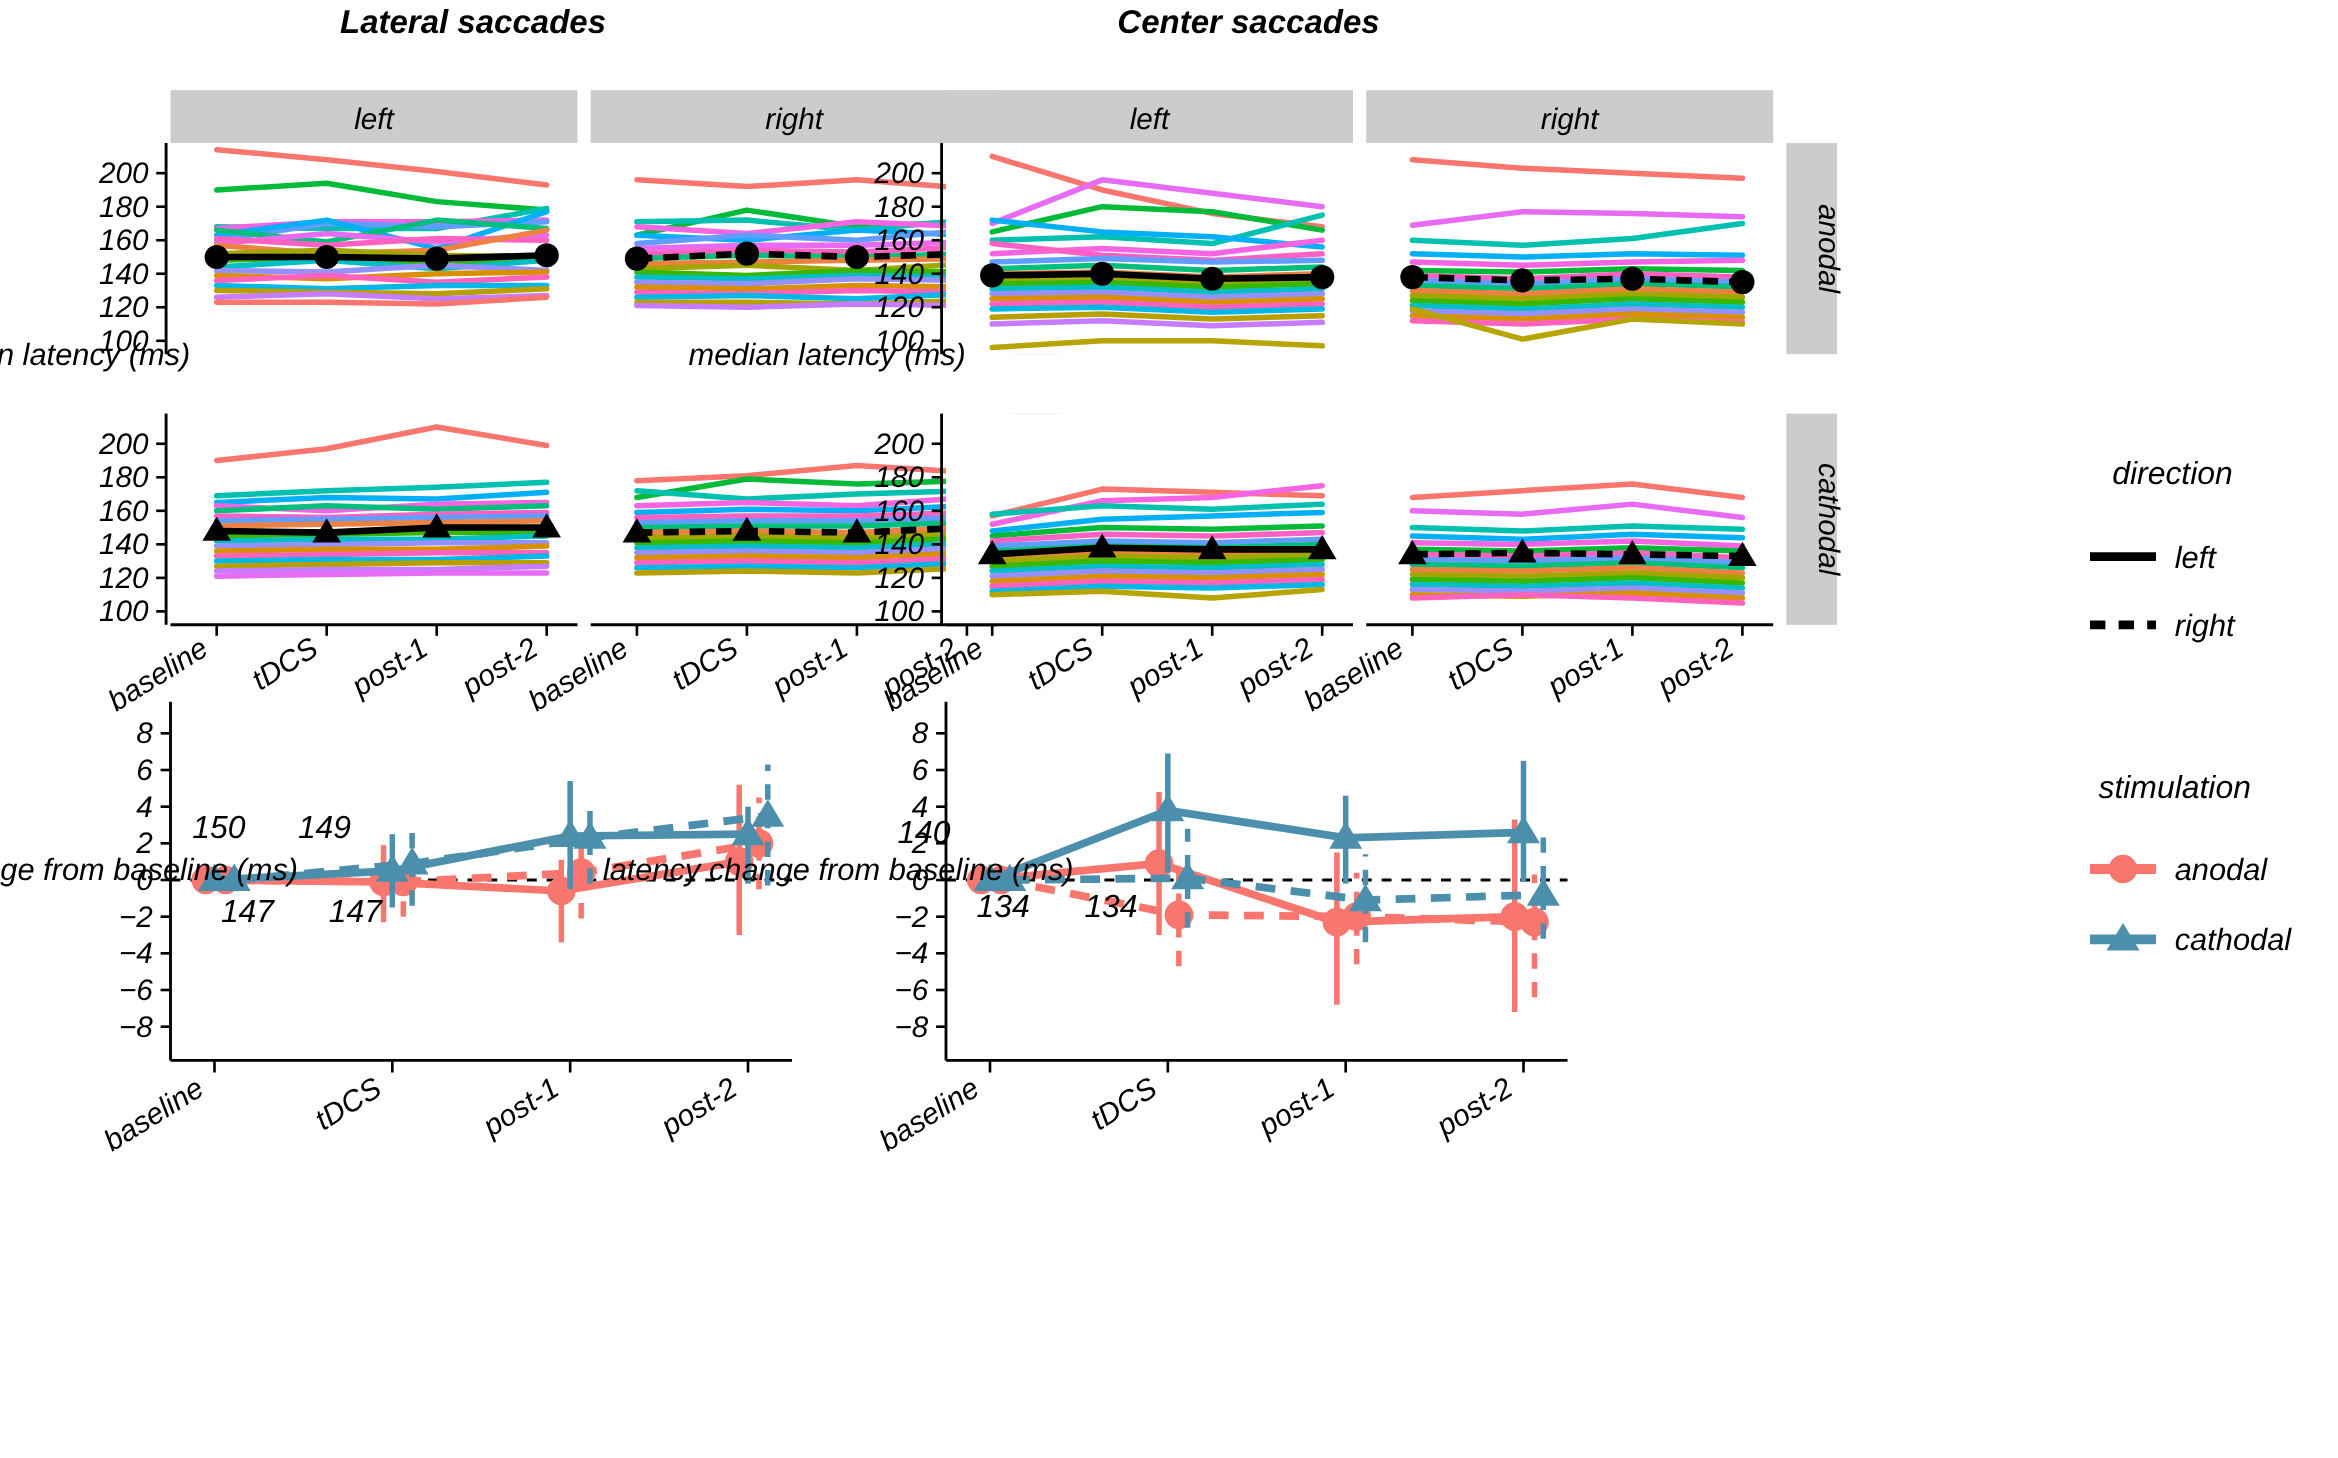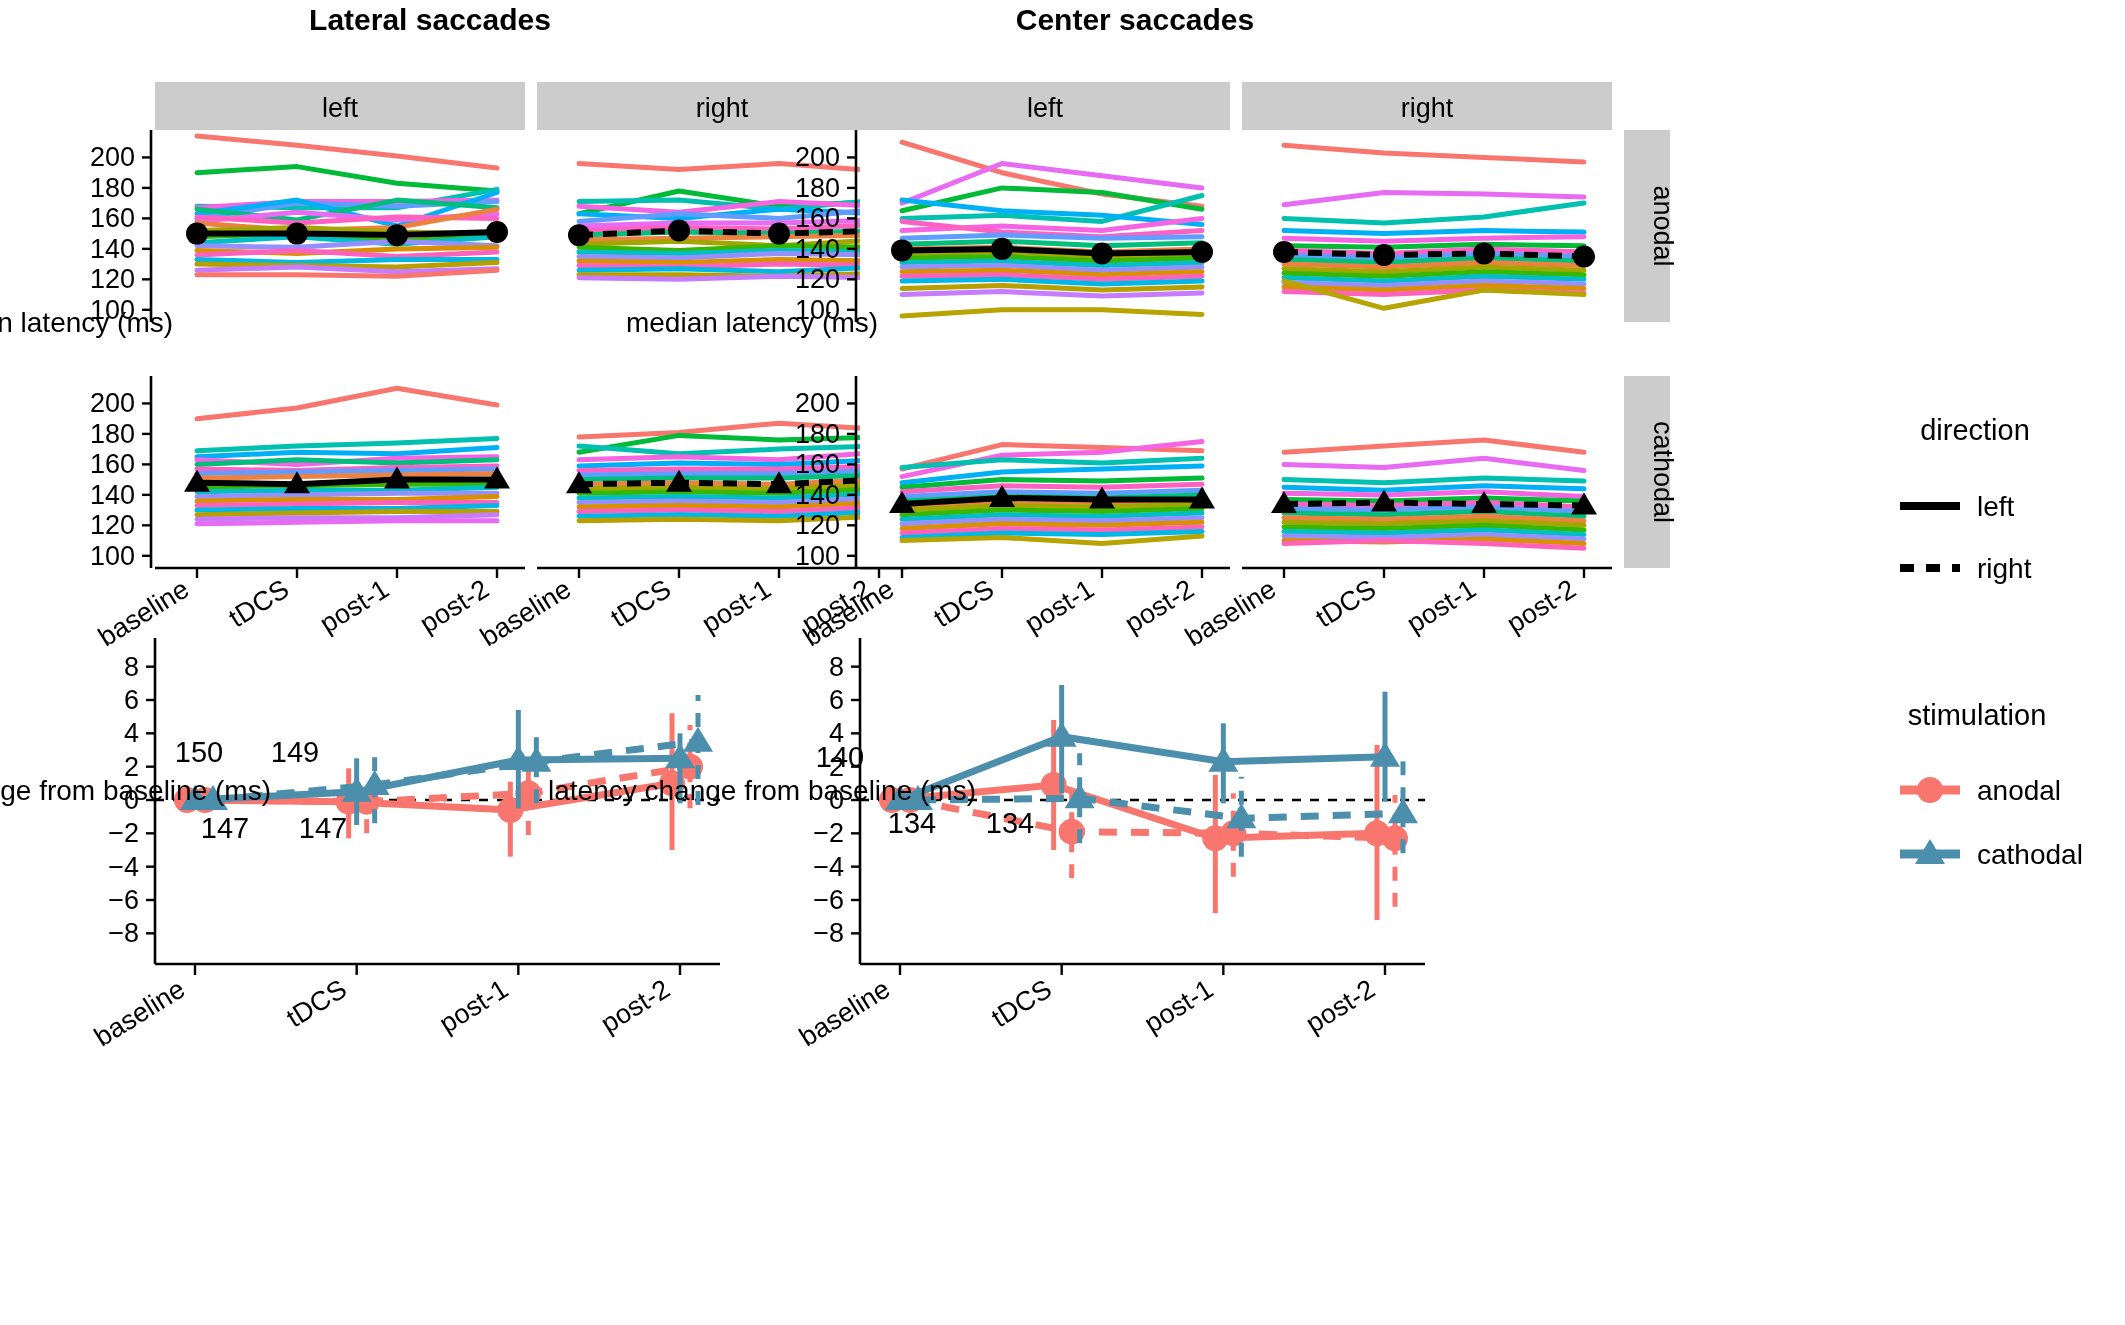--- a/index.html
+++ b/index.html
@@ -1,17 +1,17 @@
 <!DOCTYPE html>
 <html><head>
 <meta charset="utf-8">
 <style>
   html,body{margin:0;padding:0;background:#fff;}
   body{width:2125px;height:1325px;font-family:"Liberation Sans",sans-serif;position:relative;overflow:hidden;}
-  .fig{position:absolute;inset:0;}
+  .fig{position:absolute;inset:0;font-style:italic;}
   svg{display:block;}
   text{font-family:"Liberation Sans",sans-serif;fill:#000;}
   .ttl{font-size:30px;font-weight:bold;}
   .strip{fill:#cccccc;}
   .stripTxt{font-size:27px;}
   .axTxt{font-size:27px;}
   .axTitle{font-size:28px;}
   .legTitle{font-size:29px;}
   .legTxt{font-size:28px;}
   .annot{font-size:29px;}

